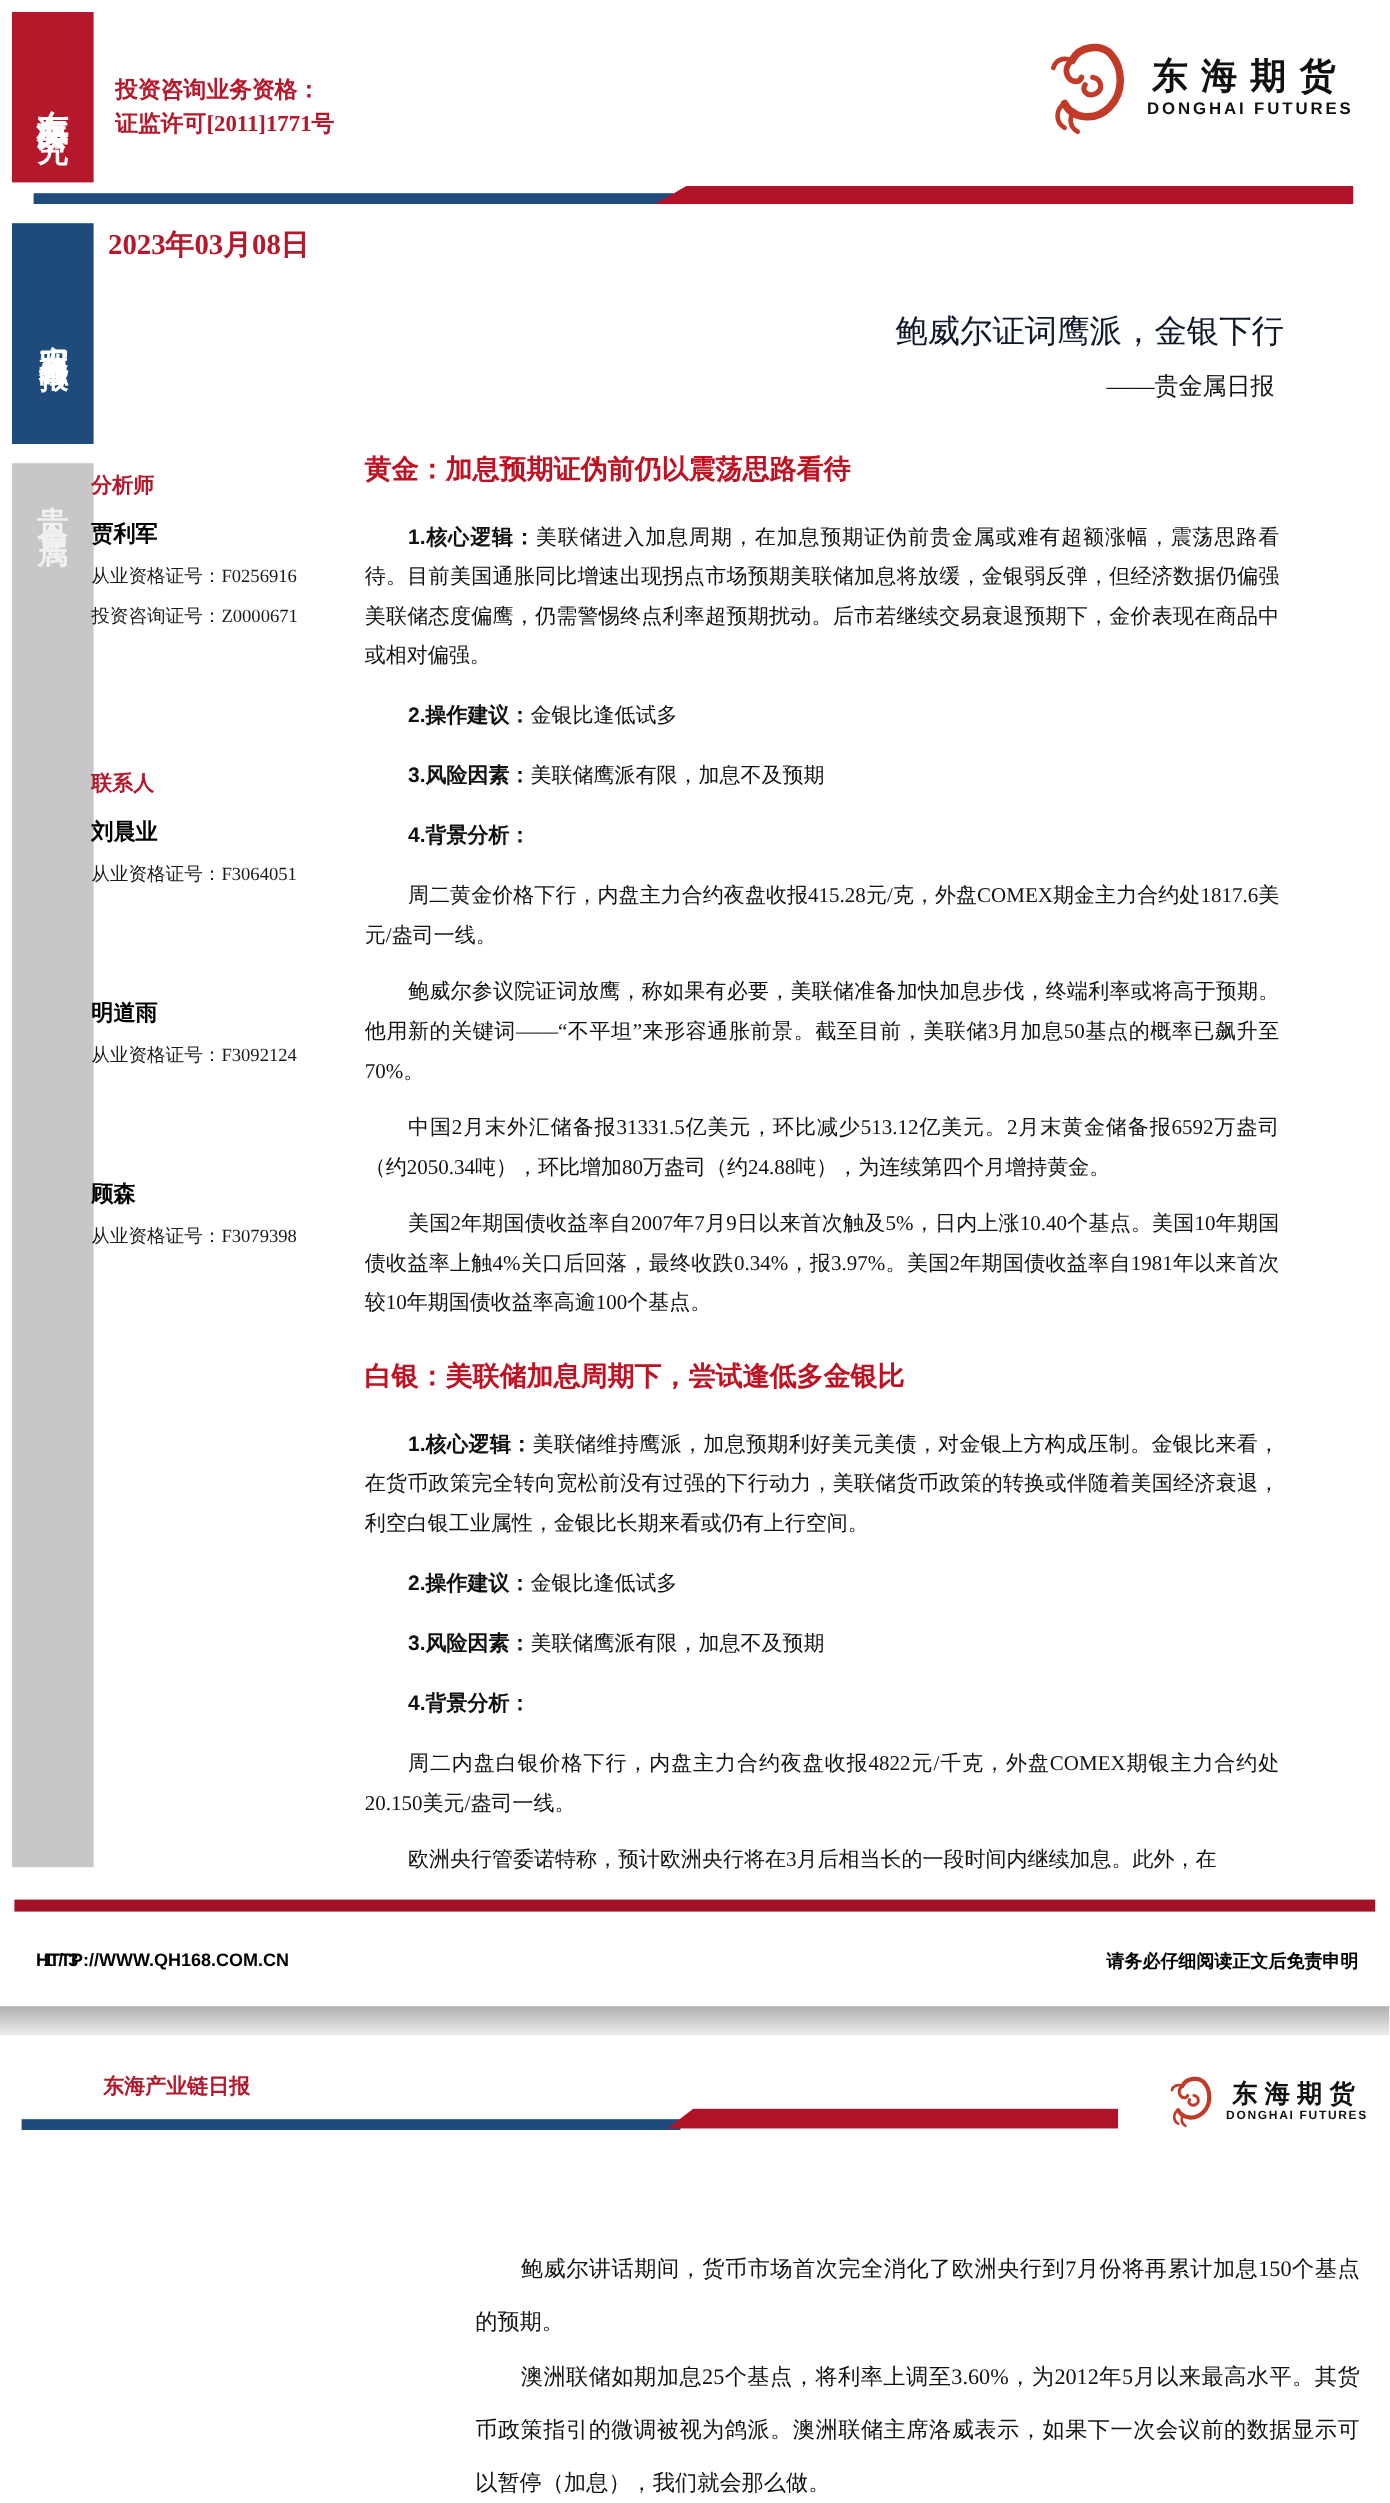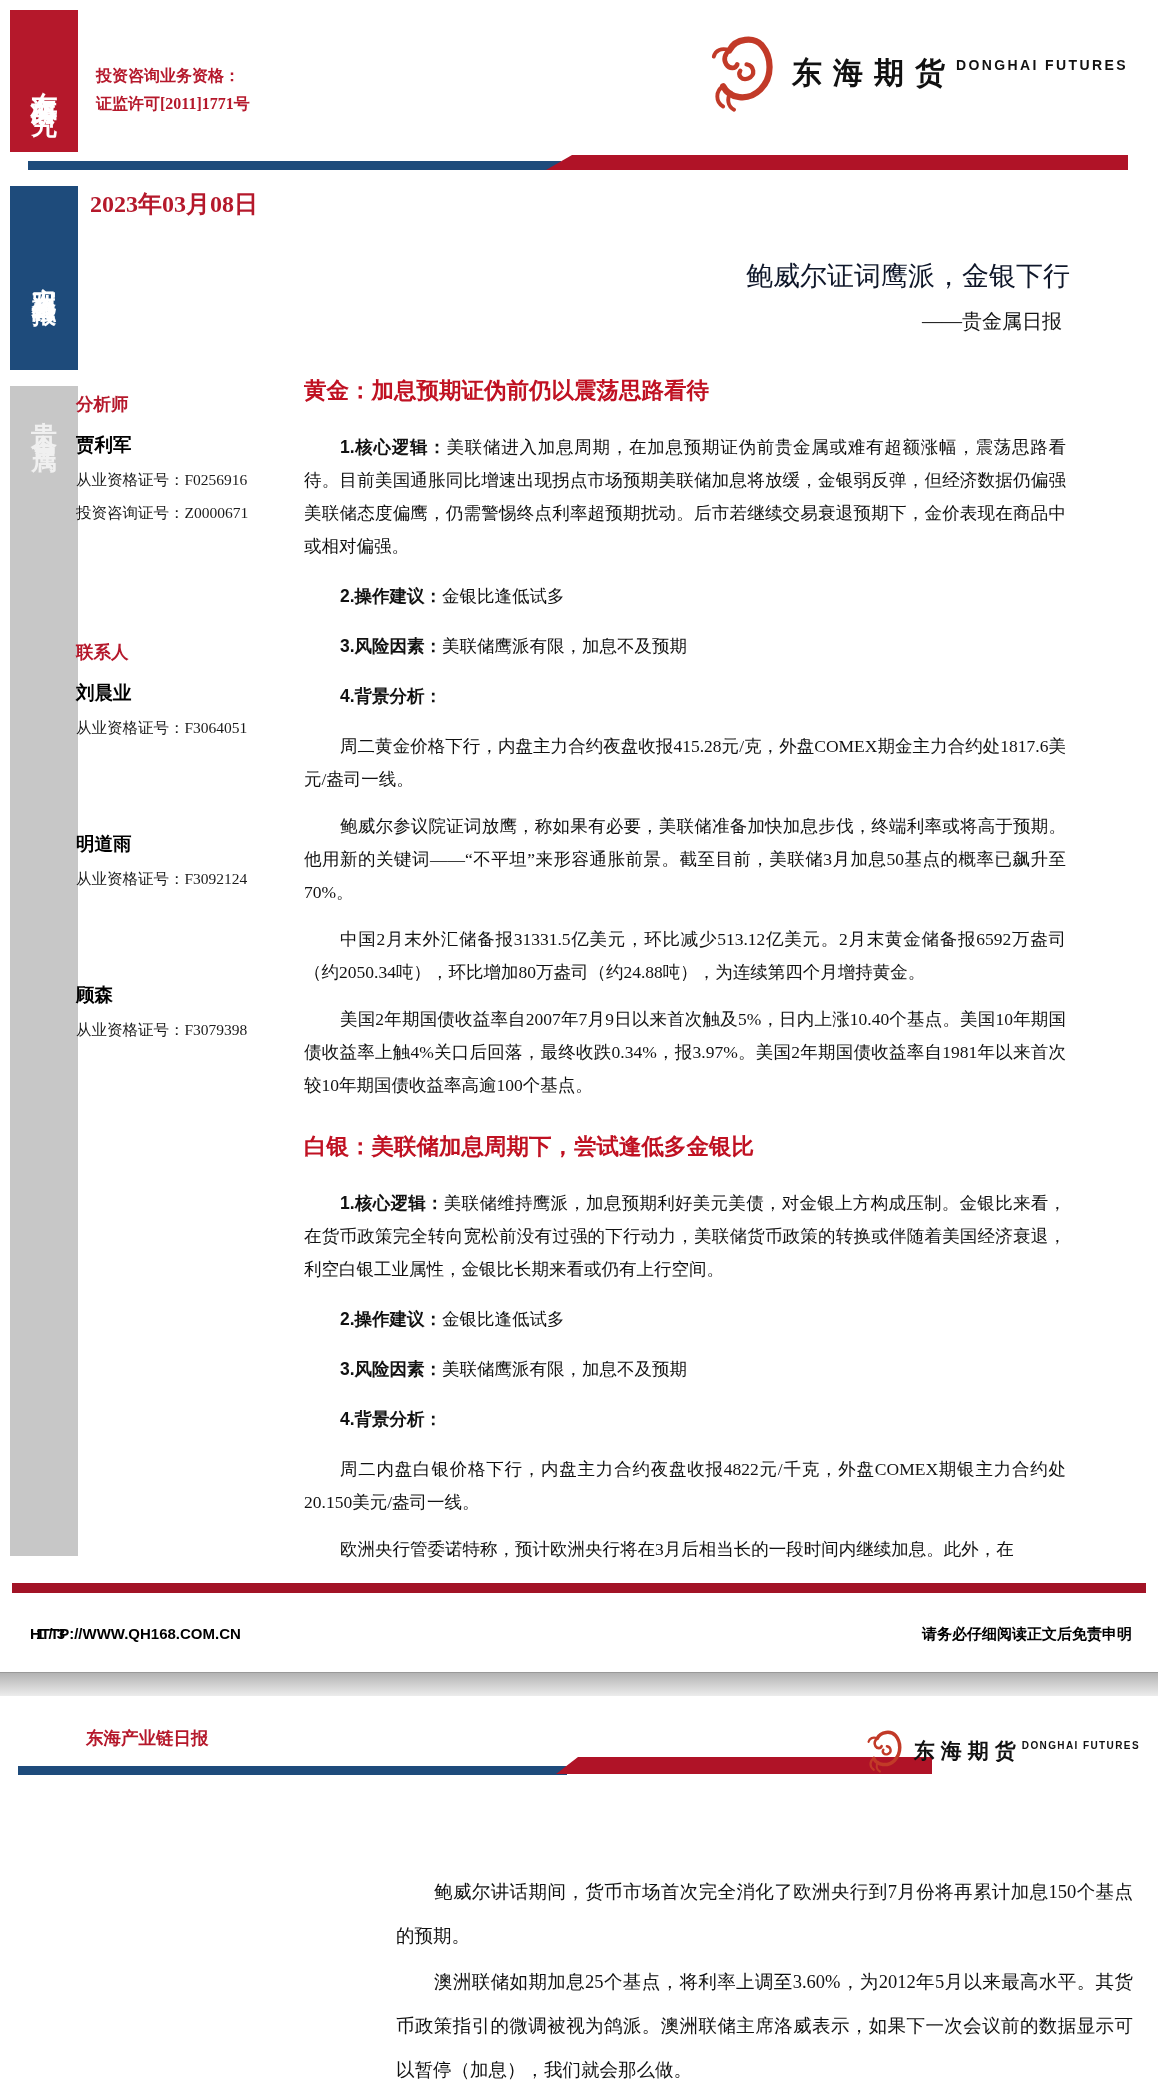--- a/index.html
+++ b/index.html
@@ -3,23 +3,23 @@
 <meta charset="utf-8">
 <style>
   html,body{margin:0;padding:0;background:#ffffff;}
   body{font-family:"Liberation Serif","DejaVu Serif",serif;color:#111;}
   .canvas{position:relative;width:1158px;height:2086px;background:#fff;overflow:hidden;}
 
   
   .red-banner{position:absolute;left:10px;top:10px;width:68px;height:142px;background:#b5182b;
     color:#fff;display:flex;align-items:center;justify-content:center;}
   .red-banner span{writing-mode:vertical-rl;text-orientation:upright;font-size:27px;font-weight:bold;letter-spacing:6px;}
-  .qualification{position:absolute;left:96px;top:62px;color:#b5182b;font-weight:bold;font-size:16px;line-height:28px;}
+  .qualification{position:absolute;left:96px;top:62px;color:#b5182b;font-weight:bold;font-size:19px;line-height:28px;}
   .logo{position:absolute;top:30px;right:30px;display:flex;align-items:center;gap:8px;}
-  .logo-txt{display:flex;align-items:flex-start;}
+  .logo-txt{display:flex;flex-direction:column;align-items:center;}
   .logo-cn{font-size:30px;font-weight:bold;letter-spacing:11px;color:#111;white-space:nowrap;line-height:34px;}
   .logo-en{font-size:14px;font-weight:bold;letter-spacing:2.4px;color:#111;
     font-family:"Liberation Sans","DejaVu Sans",sans-serif;line-height:18px;}
   .divider1-blue{position:absolute;left:28px;top:161px;width:533px;height:9px;background:#1e4b7b;}
   .divider1-red{position:absolute;left:546px;top:155px;width:582px;height:15px;background:#b01327;
     clip-path:polygon(26px 0,100% 0,100% 100%,0 100%);}
 
   
   .blue-box{position:absolute;left:10px;top:186px;width:68px;height:184px;background:#1e4b7b;
     color:#fff;display:flex;align-items:center;justify-content:center;}

